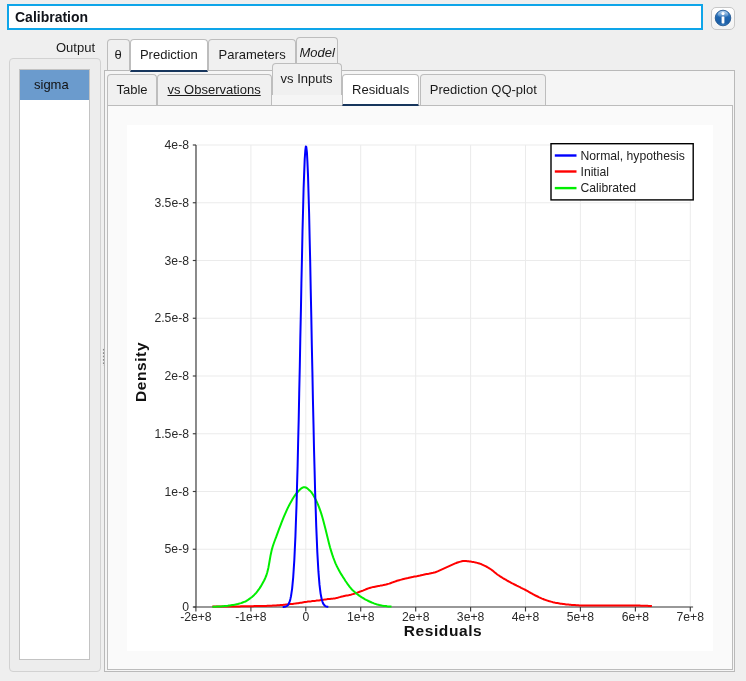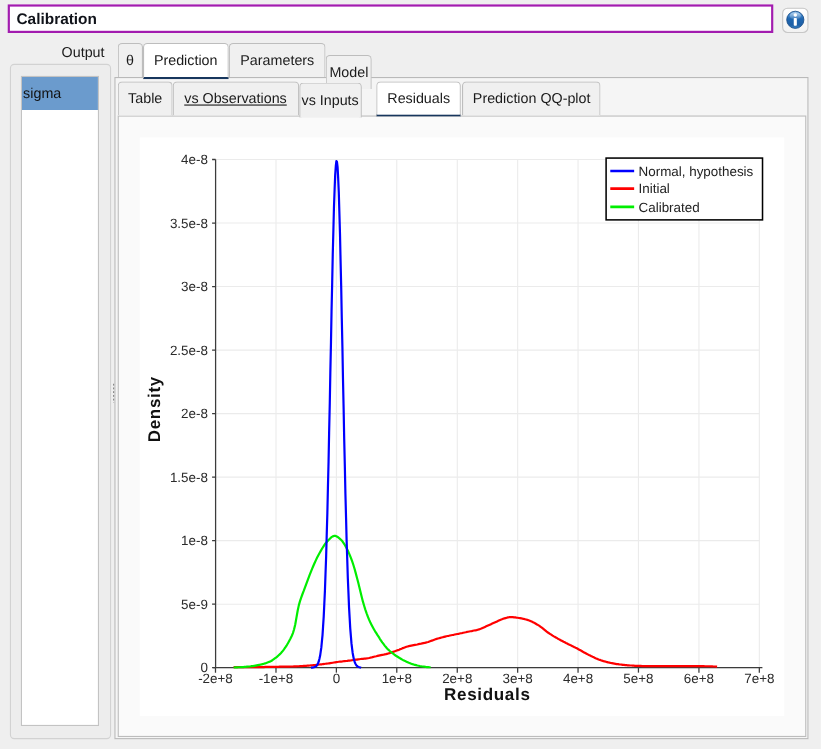--- a/index.html
+++ b/index.html
@@ -1,27 +1,27 @@
 <!DOCTYPE html>
 <html><head><meta charset="utf-8"><style>
 * { margin:0; padding:0; box-sizing:border-box; }
 html,body { width:746px; height:681px; background:#efefef;
   font-family:"Liberation Sans", sans-serif; position:relative; overflow:hidden; }
 .abs { position:absolute; }
 .field { left:7px; top:4px; width:696px; height:26px; background:#fff;
-  border:2px solid #a21caf; font-size:14px; font-weight:bold; color:#10131a;
+  border:2px solid #0ea5e9; font-size:14px; font-weight:bold; color:#10131a;
   line-height:22px; padding-left:6px; }
 .ibtn { left:710.5px; top:6.5px; width:24px; height:23px; background:linear-gradient(#ffffff,#f2f2f2);
   border:1px solid #c7c7c7; border-radius:5px; display:flex; align-items:center; justify-content:center; }
 .outlab { left:8px; top:40px; font-size:13px; color:#1a1a1a;margin-left:48px; }
 .grp { left:8.5px; top:57.5px; width:92px; height:614.5px; background:#ededed;
   border:1px solid #d2d2d2; border-radius:4px; }
 .list { left:19px; top:68.5px; width:70.5px; height:591.5px; background:#fff; border:1px solid #c3c3c3; }
 .sel { position:absolute; left:0; top:0; width:100%; height:30.5px; background:#6b9bcd;
-  font-size:13px; color:#111; line-height:30.5px; padding-left:1px; }
+  font-size:13px; color:#111; line-height:30.5px; padding-left:14px; }
 .dots { left:102px; top:348px; width:3px; height:18px;
   background-image:radial-gradient(circle, #8a8a8a 0.9px, transparent 1.1px);
   background-size:3px 3.4px; background-repeat:repeat-y; }
 .pane1 { left:104px; top:70.2px; width:631px; height:601.5px; border:1px solid #b9b9b9; background:#f5f5f5; }
 .pane2 { left:106.5px; top:105.2px; width:626.5px; height:564.5px; border:1px solid #bcbcbc; background:#fafafa; }
 .tab { position:absolute; font-size:13px; color:#1a1a1a; text-align:center;
   border:1px solid #bdbdbd; border-bottom:none; border-radius:4px 4px 0 0;
   background:#f0f0f0; }
 .tabsel { background:#ffffff; border-bottom:2px solid #17365d; border-radius:4px 4px 0 0; }
 .plot { left:127px; top:125px; width:586px; height:526px; background:#fff; }
@@ -50,25 +50,25 @@
 <div class="abs outlab">Output</div>
 <div class="abs grp"></div>
 <div class="abs list">
     <div class="sel">sigma</div>
   </div>
 <div class="abs dots"></div>
 <div class="abs pane1"></div>
 <div class="abs tab" style="left:106.7px; top:39.4px; width:23px; height:30.8px; line-height:30px;">θ</div>
 <div class="abs tab tabsel" style="left:129.7px; top:39.4px; width:78.3px; height:32.8px; line-height:29px;">Prediction</div>
 <div class="abs tab" style="left:208px; top:39.4px; width:88.2px; height:30.8px; line-height:30px;">Parameters</div>
-<div class="abs tab" style="left:296.2px; top:50px; width:42px; height:30.8px; line-height:30px;">Model</div>
+<div class="abs tab" style="left:296.2px; top:37px; width:42px; height:30.8px; line-height:30px;font-style:italic;">Model</div>
 <div class="abs pane2"></div>
 <div class="abs tab" style="left:107.4px; top:73.8px; width:49.2px; height:31.6px; line-height:30px;">Table</div>
 <div class="abs tab" style="left:156.6px; top:73.8px; width:115px; height:31.6px; line-height:30px;text-decoration:underline;">vs Observations</div>
-<div class="abs tab" style="left:271.6px; top:75px; width:57px; height:31.6px; line-height:30px;">vs Inputs</div>
+<div class="abs tab" style="left:271.6px; top:63px; width:70px; height:31.6px; line-height:30px;">vs Inputs</div>
 <div class="abs tab tabsel" style="left:342.3px; top:73.8px; width:76.7px; height:32.5px; line-height:29px;">Residuals</div>
 <div class="abs tab" style="left:420.2px; top:73.8px; width:126.3px; height:31.6px; line-height:30px;">Prediction QQ-plot</div>
 <div class="abs plot"><svg width="586" height="526" viewBox="0 0 586 526">
       <rect x="0" y="0" width="586" height="526" fill="#ffffff"></rect>
       <g stroke="#ebebeb" stroke-width="1">
         <line x1="68.9" y1="20" x2="68.9" y2="482"></line>
         <line x1="123.9" y1="20" x2="123.9" y2="482"></line>
         <line x1="178.8" y1="20" x2="178.8" y2="482"></line>
         <line x1="233.7" y1="20" x2="233.7" y2="482"></line>
         <line x1="288.7" y1="20" x2="288.7" y2="482"></line>

